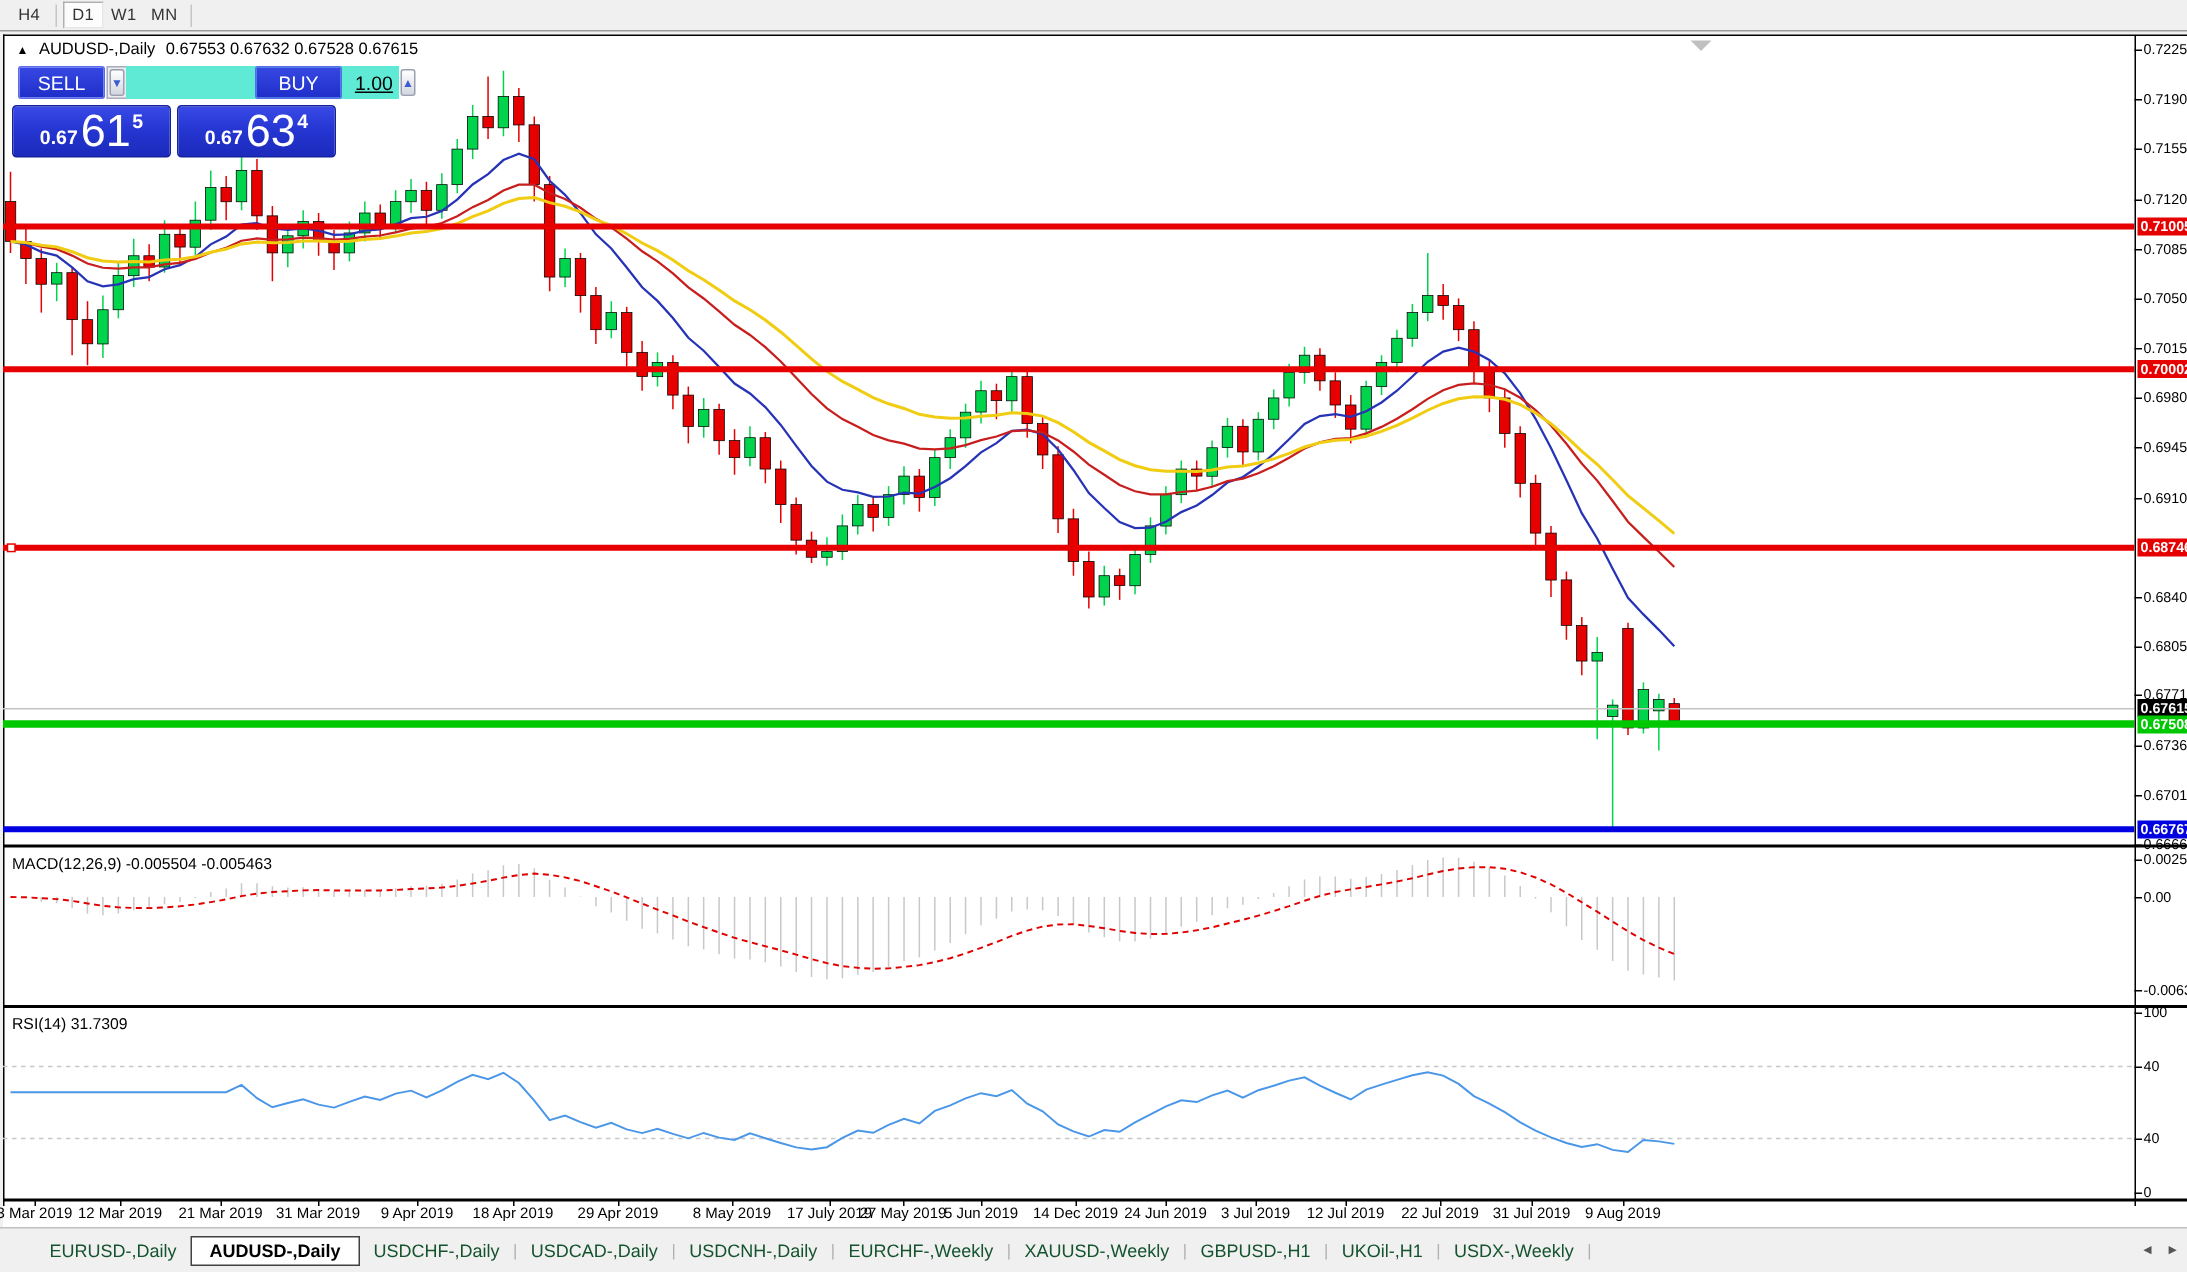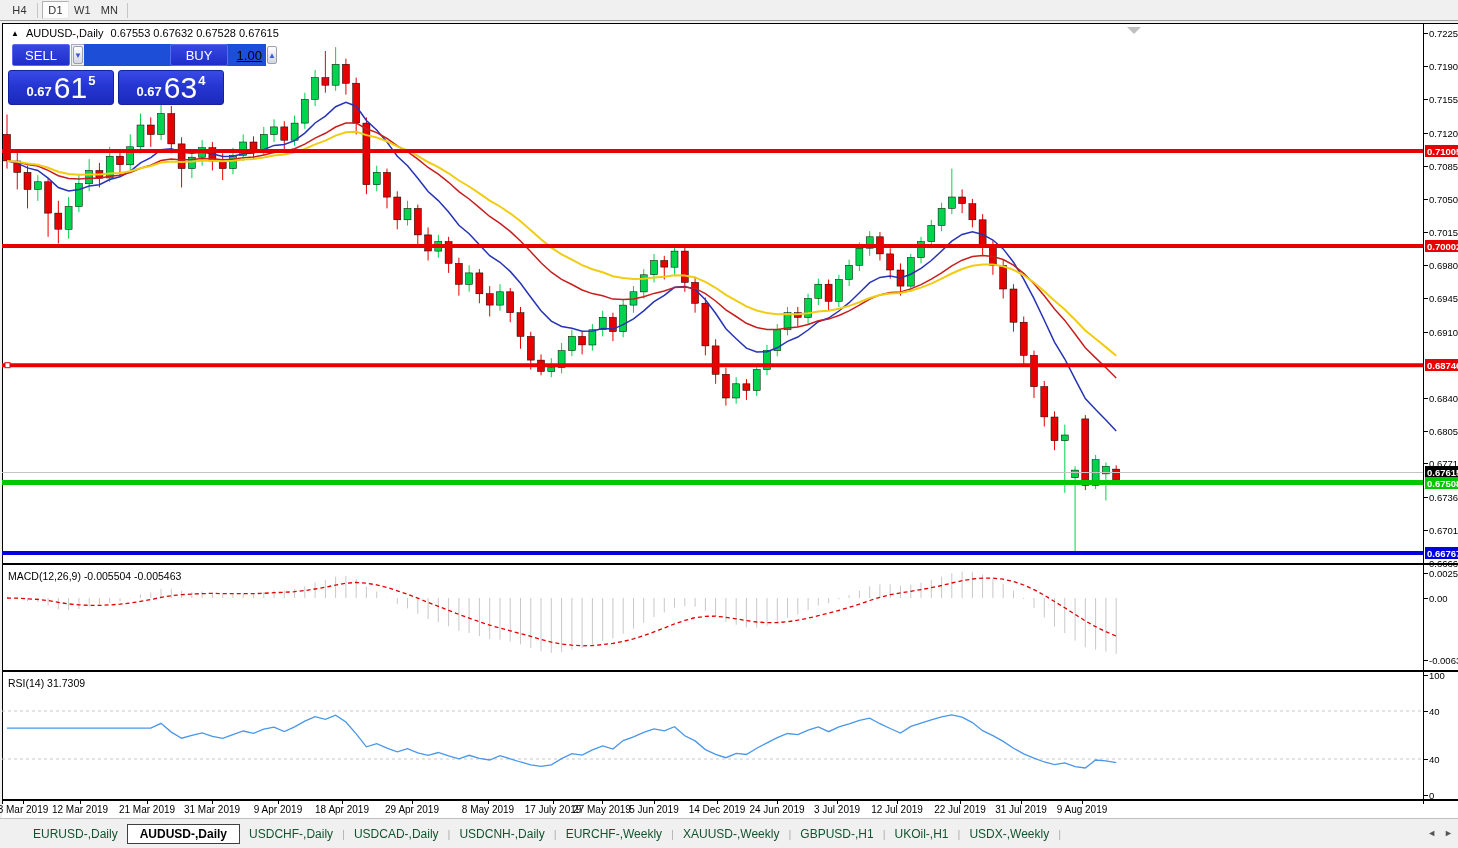--- a/index.html
+++ b/index.html
@@ -31,21 +31,21 @@
   
   .oneclick{position:absolute;left:6px;top:21px;width:218px;height:62px;z-index:6;}
   .oc-row1{position:absolute;left:4px;top:0;width:218px;height:22px;display:flex;}
   .oc-btn{width:58px;height:22px;display:flex;align-items:center;justify-content:center;color:#fff;
     font-size:13px;background:linear-gradient(#3748e2,#1f2ec8);border:1px solid #5a6af0;border-radius:2px;box-sizing:border-box;}
   .oc-spin{width:98px;height:22px;margin:0 1px;background:#ececec;border:1px solid #a8adc0;
     display:flex;align-items:center;box-sizing:border-box;}
   .spin-btn{width:17px;height:18px;margin:1px;background:linear-gradient(#ffffff,#d2d6e0);
     border:1px solid #9aa0b0;border-radius:2px;display:flex;align-items:center;justify-content:center;
     font-size:8px;color:#3b5bd0;box-sizing:border-box;}
-  .oc-vol{flex:1;height:20px;border:none;background:#1d4ed8;font-size:13px;text-align:right;
+  .oc-vol{flex:1;height:20px;border:none;background:#5eead4;font-size:13px;text-align:right;
     padding-right:4px;font-family:"Liberation Sans",sans-serif;outline:none;text-decoration:underline;}
   .oc-price{position:absolute;top:26px;width:106px;height:35px;border-radius:3px;
     background:linear-gradient(#3a4ae6 0%,#2536d2 45%,#1c2abc 100%);border:1px solid #1522a0;
     color:#fff;display:flex;align-items:center;justify-content:center;box-sizing:border-box;}
   .oc-price .pfx{font-size:13px;font-weight:bold;margin-right:2px;margin-top:8px;}
   .oc-price .big{font-size:30px;line-height:30px;}
   .oc-price .sup{font-size:13px;font-weight:bold;align-self:flex-start;margin-top:2px;margin-left:1px;}
   
   .tabstrip{position:absolute;left:0;top:818px;width:1458px;height:30px;background:#f0f0f0;
     border-top:1px solid #c0c0c0;display:flex;align-items:center;padding-left:24px;box-sizing:border-box;}

